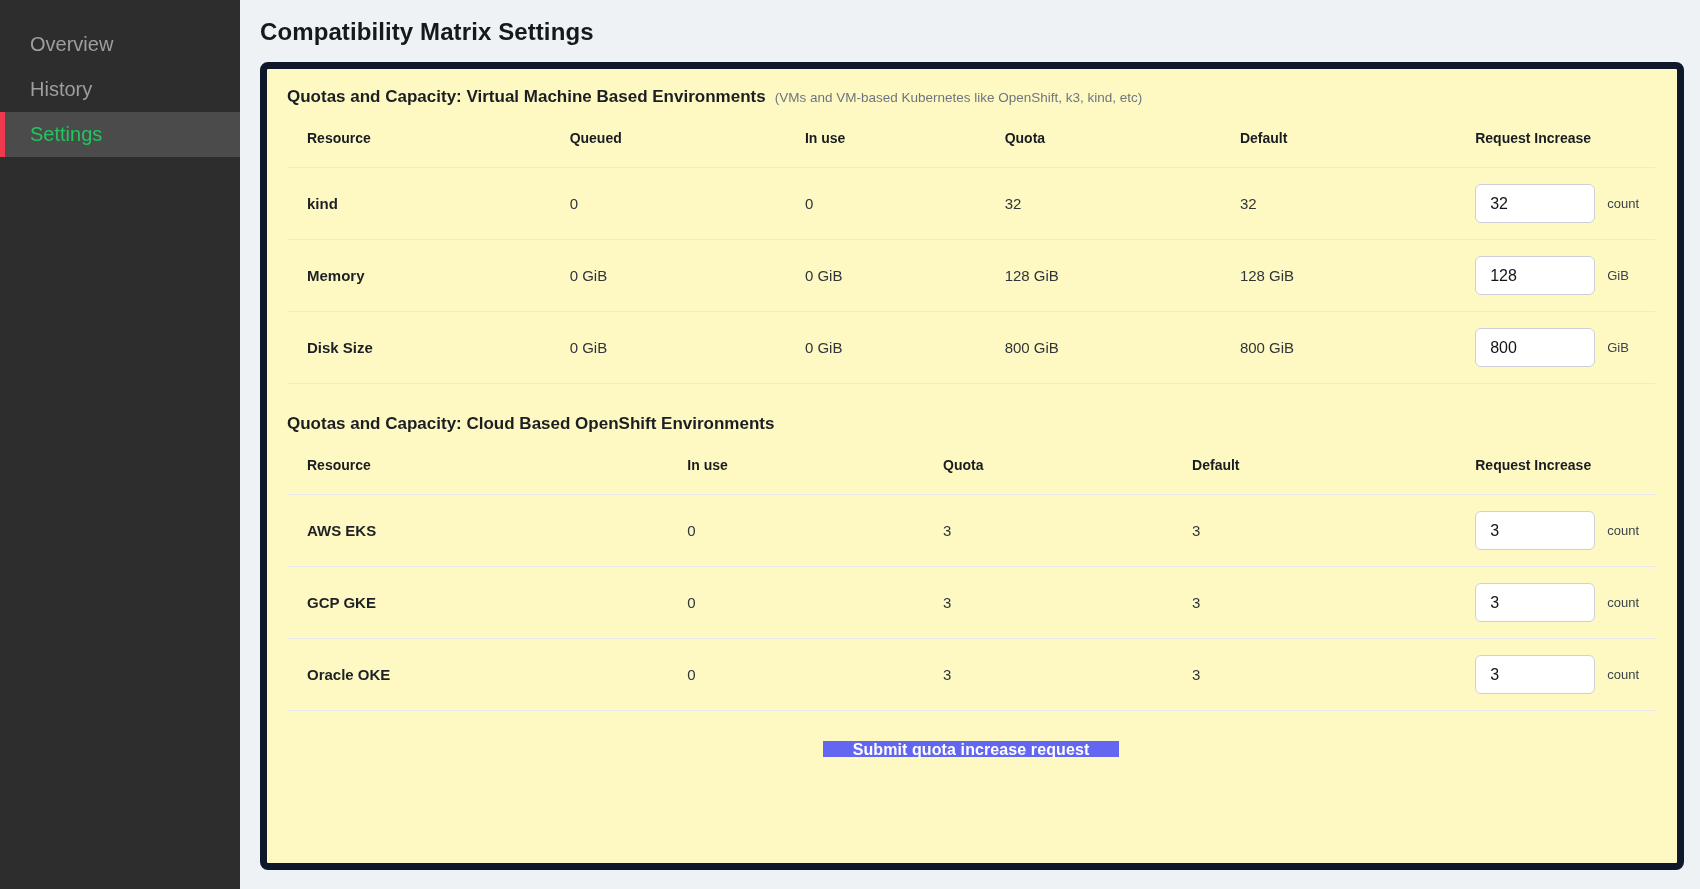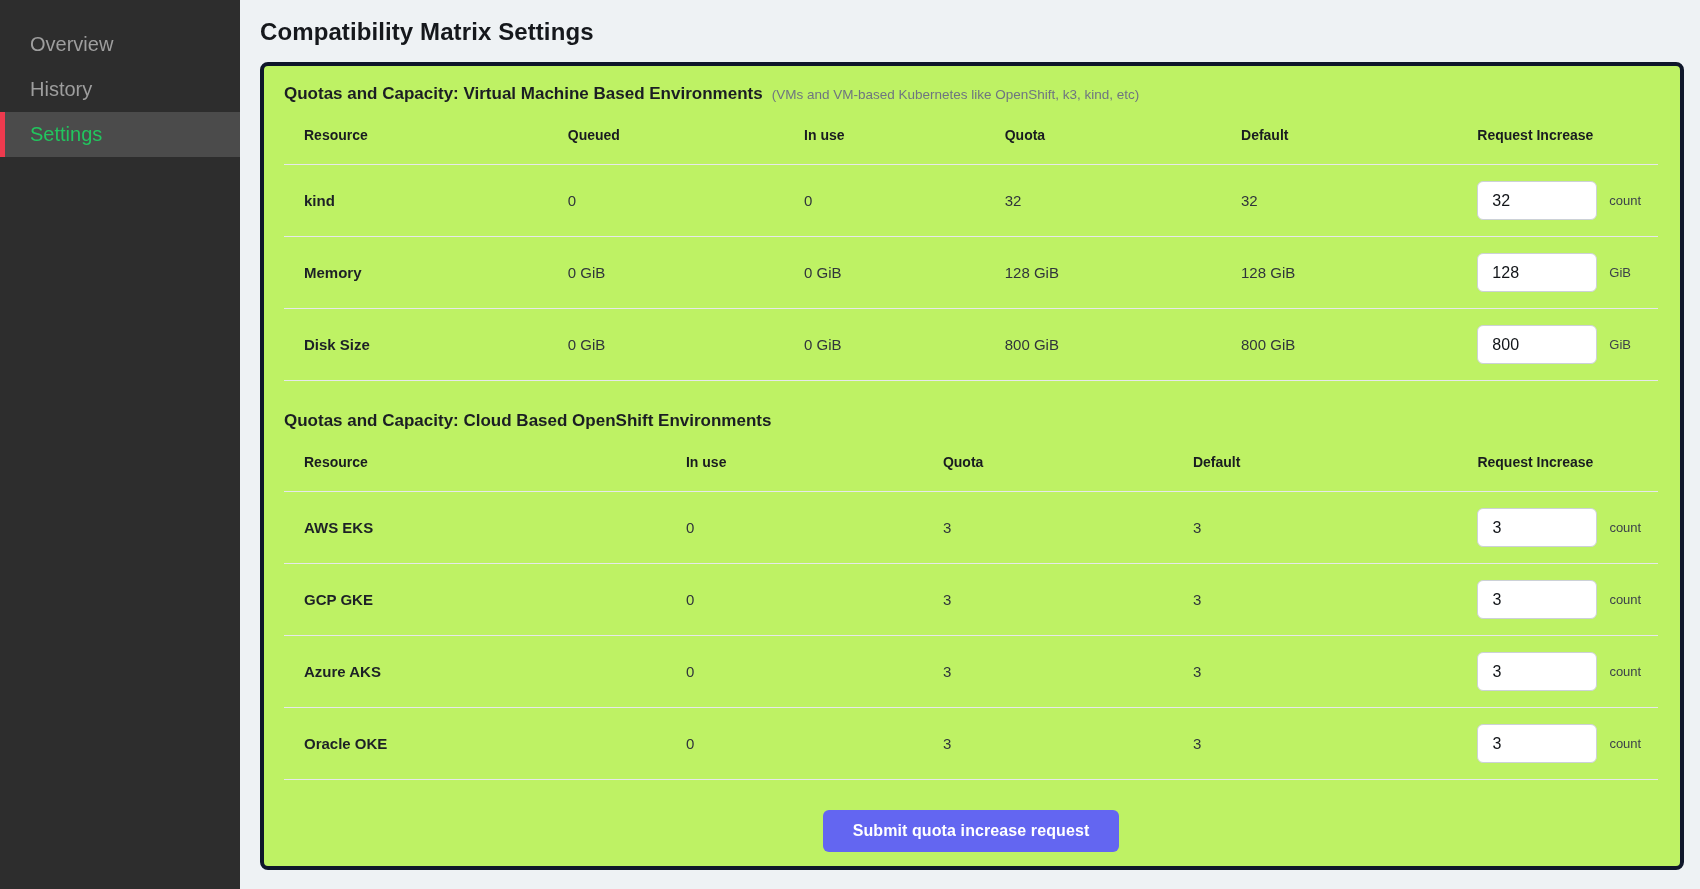--- a/index.html
+++ b/index.html
@@ -42,22 +42,22 @@
     overflow: hidden;
   }
   .page-title {
     font-size: 24px;
     font-weight: 700;
     color: #15181c;
     letter-spacing: 0.1px;
   }
   .card {
     margin-top: 16px;
-    background: #bef264;
-    border: 4px solid #0f172a;
+    background: #fef9c3;
+    border: 7px solid #0f172a;
     border-radius: 8px;
     padding: 16px 22px 22px 20px;
     height: 808px;
   }
 
   .section-heading {
     display: flex;
     align-items: baseline;
     gap: 9px;
     margin-top: 0;
@@ -137,25 +137,25 @@
 
   .button-row {
     display: flex;
     justify-content: center;
     margin-top: 30px;
   }
   .submit-button {
     background: var(--button-bg, #6366f1);
     color: #ffffff;
     border: none;
-    border-radius: 6px;
+    border-radius: 0;
     font-family: "Liberation Sans", sans-serif;
     font-size: 16px;
     font-weight: 700;
-    height: 42px;
+    height: 16px;
     padding: 0 30px;
     cursor: pointer;
     letter-spacing: 0.1px;
   }
 </style>
 </head>
 <body>
 
 <aside class="sidebar">
   <div class="sidebar-item">Overview</div>
@@ -260,32 +260,20 @@
                 <td>3</td>
                 <td>3</td>
                 <td>
                   <div class="request-wrap">
                     <input type="text" class="request-input" value="3" style="">
                     <span class="unit-label">count</span>
                   </div>
                 </td>
               </tr>
               <tr>
-                <td class="resource-cell">Azure AKS</td>
-                <td>0</td>
-                <td>3</td>
-                <td>3</td>
-                <td>
-                  <div class="request-wrap">
-                    <input type="text" class="request-input" value="3" style="">
-                    <span class="unit-label">count</span>
-                  </div>
-                </td>
-              </tr>
-              <tr>
                 <td class="resource-cell">Oracle OKE</td>
                 <td>0</td>
                 <td>3</td>
                 <td>3</td>
                 <td>
                   <div class="request-wrap">
                     <input type="text" class="request-input" value="3" style="">
                     <span class="unit-label">count</span>
                   </div>
                 </td>

